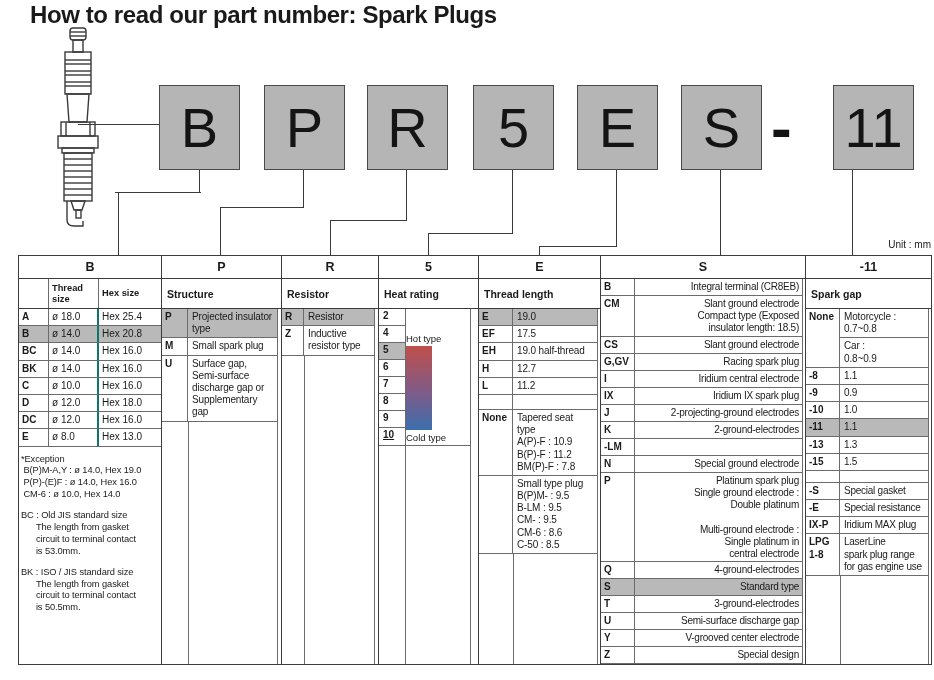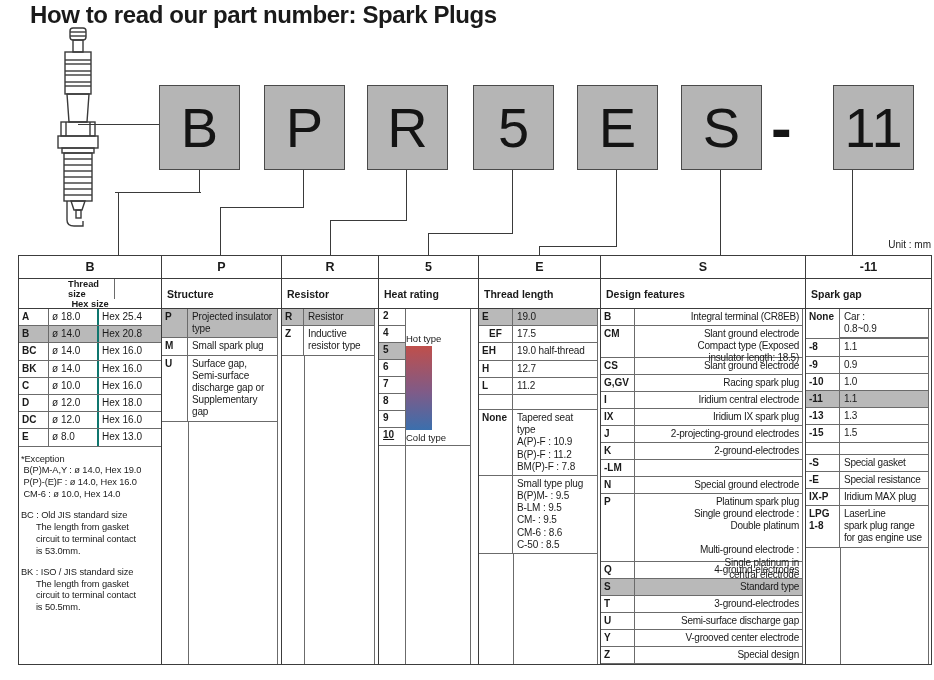--- a/index.html
+++ b/index.html
@@ -16,21 +16,21 @@
   .unit{position:absolute;top:239px;right:3px;font-size:10px;color:#222;}
   
   #table{position:absolute;left:18px;top:255px;width:914px;height:410px;border:1px solid #3c3c3c;
          display:flex;box-sizing:border-box;background:#fff;}
   .col{box-sizing:border-box;border-right:1px solid #3c3c3c;display:flex;flex-direction:column;flex-shrink:0;}
   .col:last-child{border-right:none;flex:1;}
   .col-letter{height:22px;border-bottom:1px solid #3c3c3c;display:flex;align-items:center;
               justify-content:center;font-weight:bold;font-size:12.5px;flex-shrink:0;}
   .col-sub{height:30px;border-bottom:1px solid #3c3c3c;display:flex;align-items:center;
            font-weight:bold;font-size:10.5px;padding:0 5px;box-sizing:border-box;flex-shrink:0;}
-  .col-sub.cells{padding:0;flex-direction:column;}
+  .col-sub.cells{padding:0;}
   .sc{height:100%;box-sizing:border-box;border-right:1px solid #6b6b6b;display:flex;align-items:center;
       padding:0 3px;font-size:9.3px;line-height:1.1;font-weight:bold;}
   .sc:last-child{border-right:none;}
   .col-body{flex:1;position:relative;font-size:10px;}
   .itable{position:absolute;top:0;left:0;bottom:0;border-right:1px solid #6b6b6b;
           display:flex;flex-direction:column;box-sizing:border-box;}
   .itable-b{display:block;}
   .irow{display:flex;border-bottom:1px solid #6b6b6b;min-height:17px;box-sizing:border-box;}
   .cell{box-sizing:border-box;padding:2px 3px;line-height:1.22;}
   .code{font-weight:bold;border-right:1px solid #6b6b6b;flex-shrink:0;white-space:pre-line;}
@@ -266,21 +266,21 @@
       <div class="col col-thread_length" style="width: 122px;">
         <div class="col-letter">E</div>
         <div class="col-sub">Thread length</div>
         <div class="col-body">
           <div class="itable" style="right: 2px;">
             <div class="irow hl">
               <div class="cell code" style="width: 34px;">E</div>
               <div class="cell desc">19.0</div>
             </div>
             <div class="irow">
-              <div class="cell code" style="width: 34px; text-align: center;">EF</div>
+              <div class="cell code" style="width: 34px;">EF</div>
               <div class="cell desc">17.5</div>
             </div>
             <div class="irow">
               <div class="cell code" style="width: 34px;">EH</div>
               <div class="cell desc">19.0 half-thread</div>
             </div>
             <div class="irow">
               <div class="cell code" style="width: 34px;">H</div>
               <div class="cell desc">12.7</div>
             </div>
@@ -309,21 +309,20 @@
 C-50 : 8.5</div>
             </div>
             <div class="ifill">
               <div class="fcode" style="width: 34px;"></div>
             </div>
           </div>
         </div>
       </div>
       <div class="col col-design_features" style="width: 205px;">
         <div class="col-letter">S</div>
-        <div class="col-sub">Design features</div>
         <div class="col-body">
           <div class="itable" style="right: 2px;">
             <div class="irow">
               <div class="cell code" style="width: 34px;">B</div>
               <div class="cell desc">Integral terminal (CR8EB)</div>
             </div>
             <div class="irow">
               <div class="cell code" style="width: 34px;">CM</div>
               <div class="cell desc">Slant ground electrode
 Compact type (Exposed
@@ -401,20 +400,22 @@
         </div>
       </div>
       <div class="col col-spark_gap">
         <div class="col-letter">-11</div>
         <div class="col-sub">Spark gap</div>
         <div class="col-body">
           <div class="itable" style="right: 2px;">
             <div class="irow">
               <div class="cell code" style="width: 34px;">None</div>
               <div class="gsub">
+                <div class="gitem">Motorcycle :
+0.7~0.8</div>
                 <div class="gitem">Car :
 0.8~0.9</div>
               </div>
             </div>
             <div class="irow">
               <div class="cell code" style="width: 34px;">-8</div>
               <div class="cell desc">1.1</div>
             </div>
             <div class="irow">
               <div class="cell code" style="width: 34px;">-9</div>

